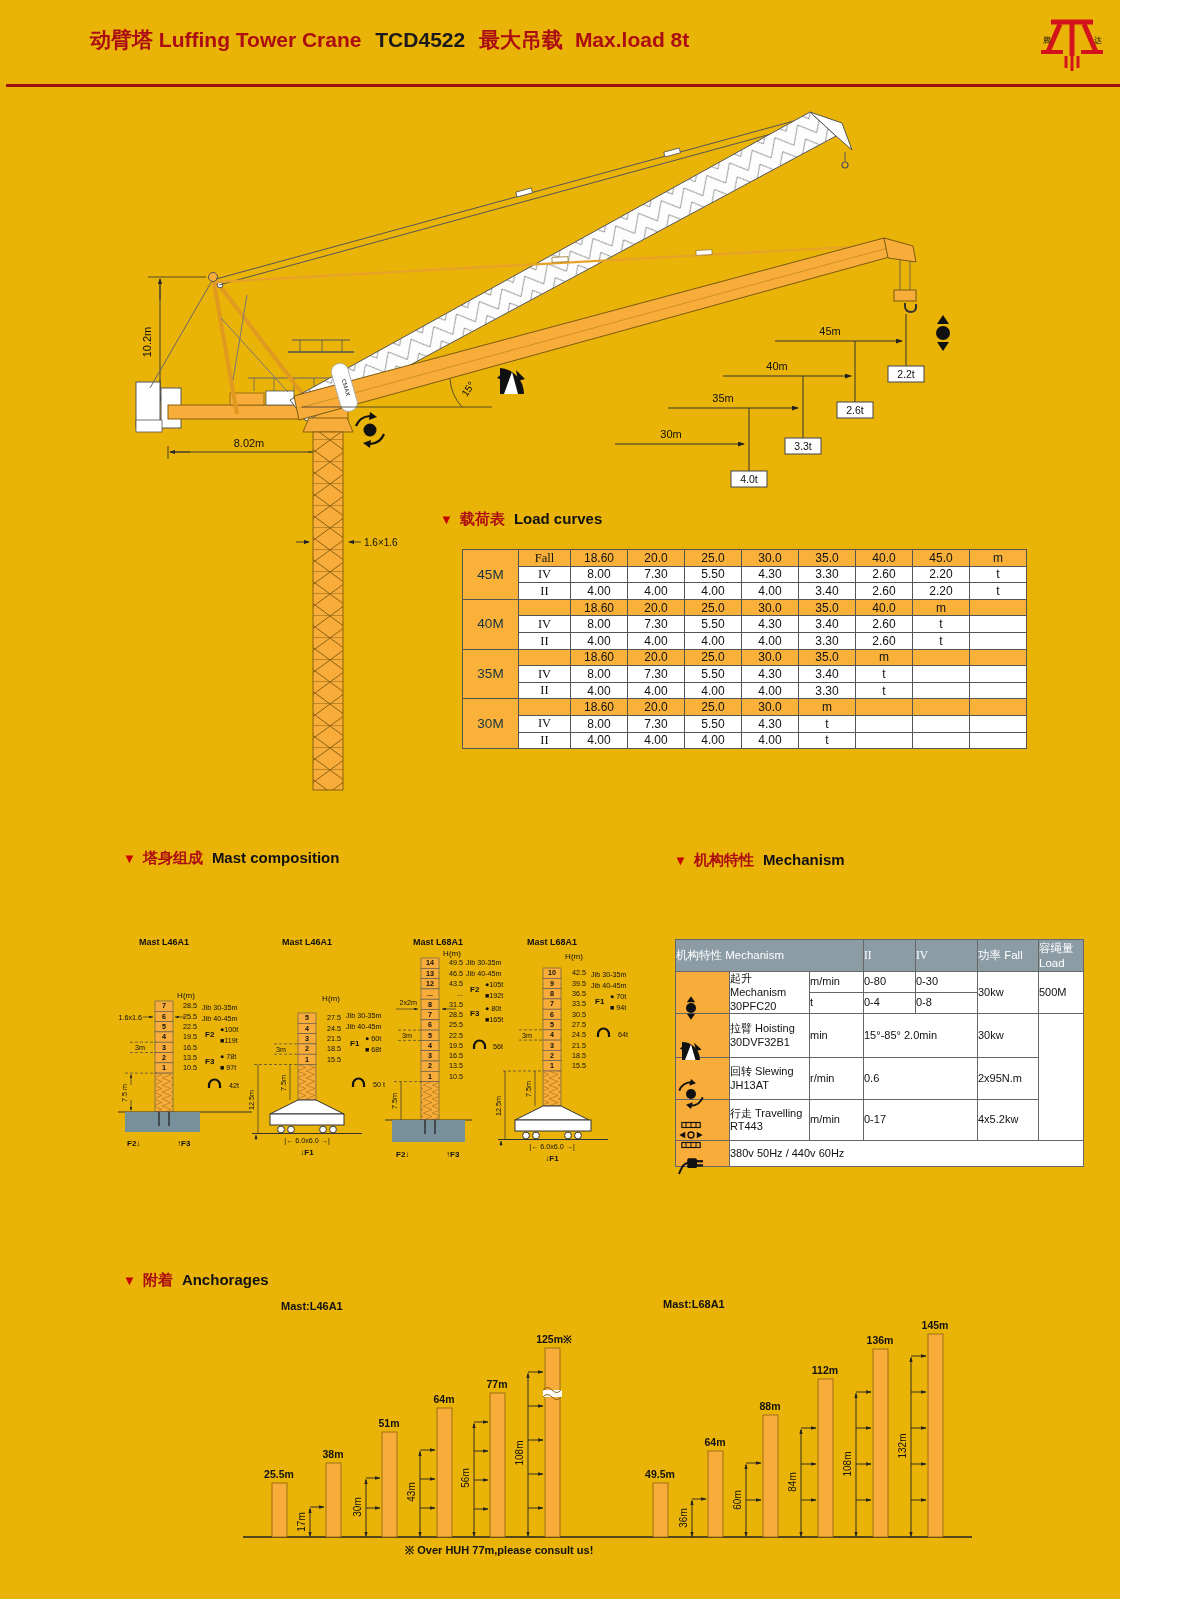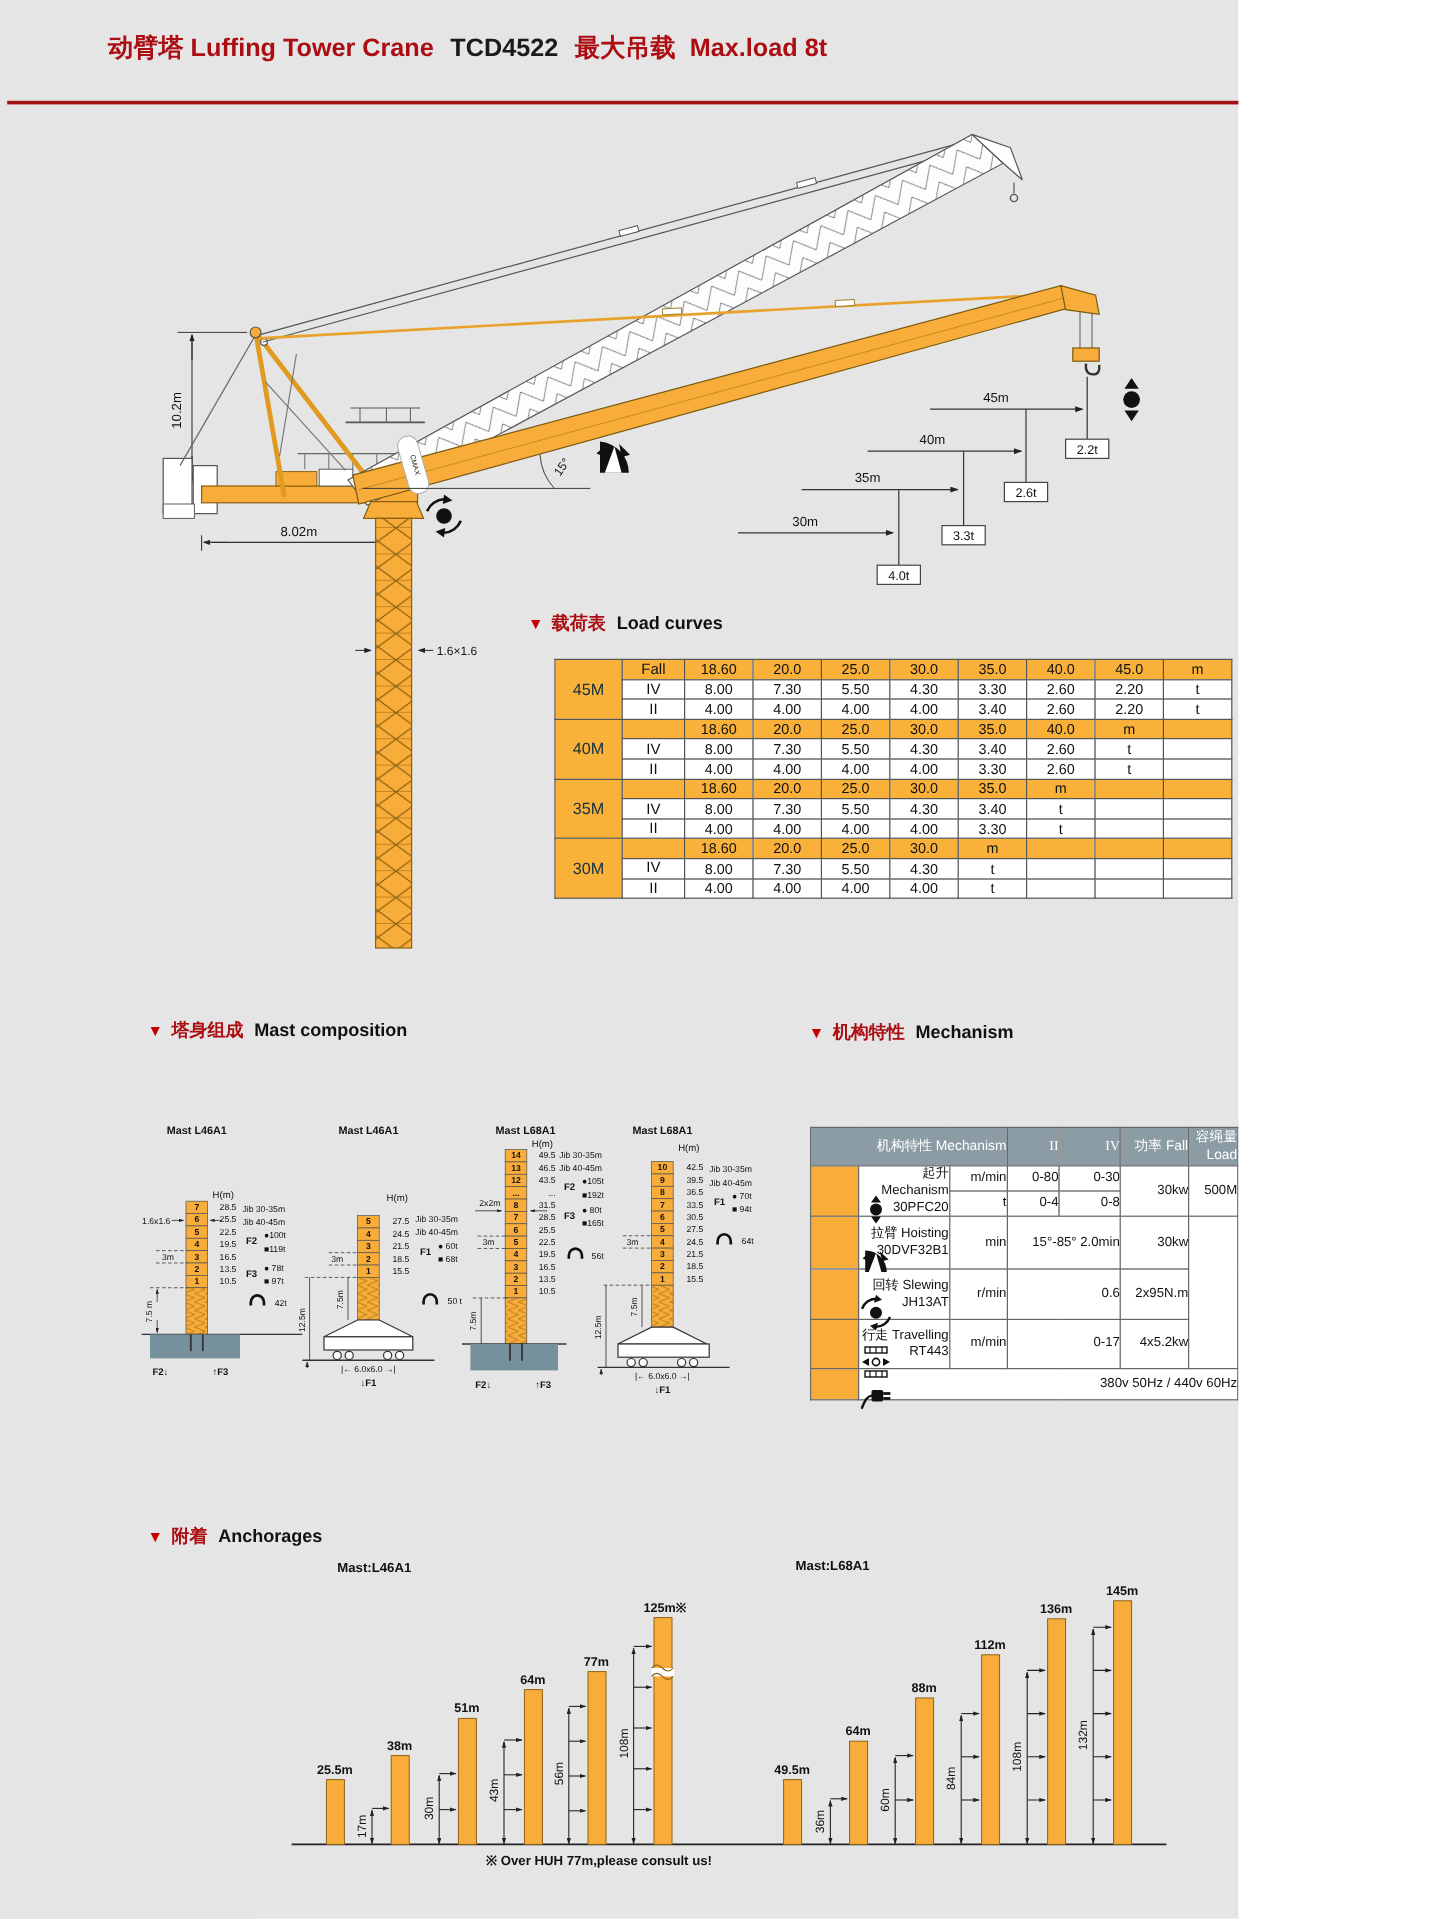--- a/index.html
+++ b/index.html
@@ -1,38 +1,38 @@
 <!DOCTYPE html>
 <html><head>
 <meta charset="utf-8">
 <style>
   html,body{margin:0;padding:0;background:#fff}
-  .page{position:relative;width:1032px;height:1599px;background:#e5e5e5;overflow:hidden;
+  .page{position:relative;width:1120px;height:1599px;background:#eab308;overflow:hidden;
         font-family:"Liberation Sans",sans-serif;color:#111}
   
   .hdr-title{position:absolute;left:90px;top:26px;font-size:21px;font-weight:bold;color:#AB0D12;white-space:nowrap}
   .hdr-title .model{color:#1a1a1a;padding:0 8px}
   .hdr-title .mx{padding-left:6px}
   .red-rule{position:absolute;left:6px;top:84px;width:1188px;height:3px;background:#9E1014}
   .logo{position:absolute;left:1036px;top:12px}
   
   .sec{position:absolute;font-size:15px;font-weight:bold;white-space:nowrap}
   .sec .tri{color:#C40000;font-size:13px;margin-right:7px}
   .sec .cn{color:#AB0D12;margin-right:9px}
   .sec .en{color:#111}
   
   .lt{position:absolute;left:462px;top:549px;border-collapse:collapse;table-layout:fixed;
       font-size:12px;line-height:1}
   .lt td{border:1px solid #555;text-align:center;height:15.6px;padding:0;overflow:hidden;background:#fff}
   .lt td.g{background:#708A94;font-size:13.5px;color:#17323d}
   .lt tr.h td{background:#F9B13A}
-  .lt td.rn{font-family:Liberation Sans, sans-serif;font-size:12.5px}
+  .lt td.rn{font-family:Liberation Serif, serif;font-size:12.5px}
   
   .mech{position:absolute;left:675px;top:939px;border-collapse:collapse;table-layout:fixed;
-        font-size:11px;line-height:1.25;text-align:right}
+        font-size:11px;line-height:1.25;text-align:left}
   .mech th,.mech td{border:1px solid #666;padding:0;overflow:hidden;background:#fff}
   .mech th{background:#8C9CA5;color:#fff;font-weight:normal;font-size:11.5px}
   .mech th.rn,.mech td.rn{font-family:"Liberation Serif",serif}
   .mech td.ic{background:#F8AC39}
   .mech tr.r0{height:32px}.mech tr.r1{height:20px}.mech tr.r2{height:20px}
   .mech tr.r3{height:44px}.mech tr.r4{height:42px}.mech tr.r5{height:41px}.mech tr.r6{height:26px}
   .mech .blk1{display:block}
   
   svg{position:absolute}
   svg text{fill:#111;font-family:"Liberation Sans",sans-serif}

